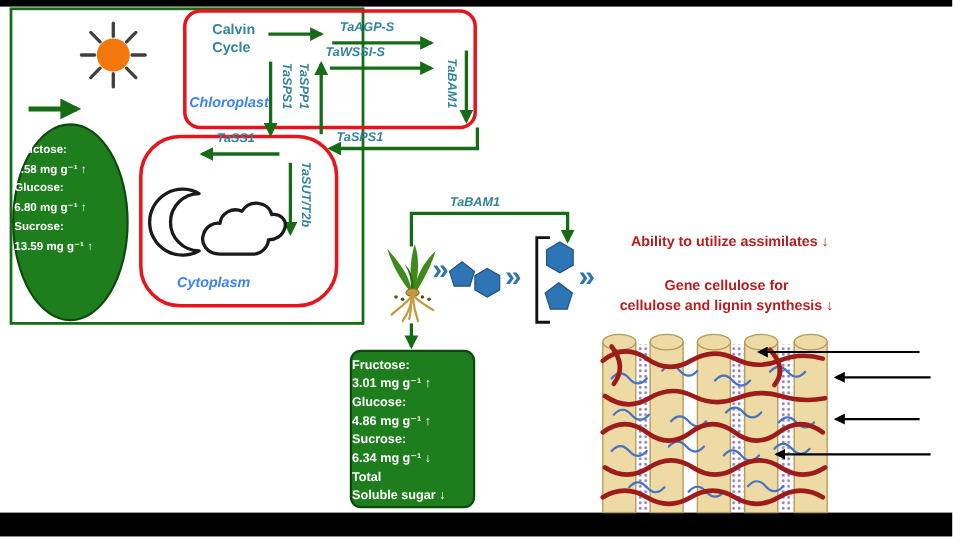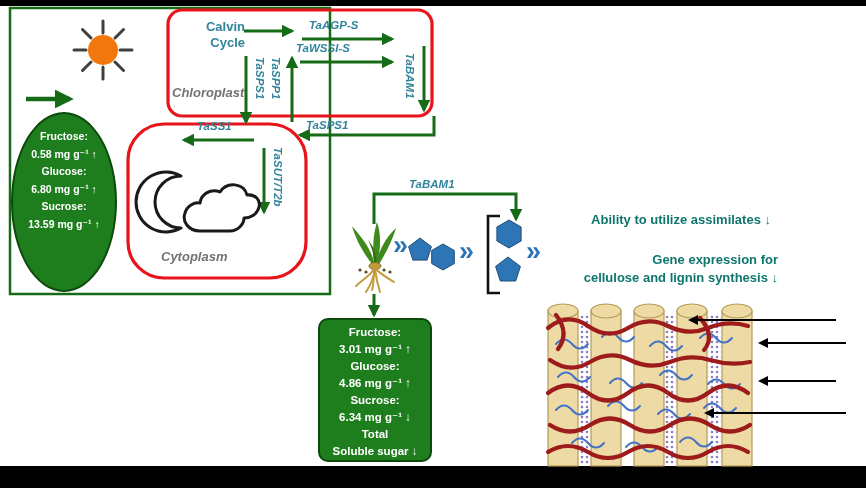--- a/index.html
+++ b/index.html
@@ -9,39 +9,39 @@
   }
   .bar { position:absolute; left:0; width:866px; background:#000; }
   #canvas svg.overlay { position:absolute; left:0; top:0; }
   .gene {
     position:absolute; color:#31849b; font-weight:bold; font-style:italic;
     font-size:11.5px; white-space:nowrap; z-index:3;
   }
   .gene.v { transform:rotate(90deg); transform-origin:0 0; }
   .calvin {
     position:absolute; color:#31849b; font-weight:bold; font-size:13px;
-    width:52px; text-align:right; z-index:3;
+    width:52px; text-align:left; z-index:3;
   }
   .organelle {
-    position:absolute; color:#737373; font-weight:bold; font-style:italic;
+    position:absolute; color:#3b82f6; font-weight:bold; font-style:italic;
     font-size:13px; z-index:3; white-space:nowrap;
   }
   .stats {
     position:absolute; box-sizing:border-box; background:#1e7e1e;
     border:2px solid #0b4a0b; color:#ffffff; font-weight:bold;
-    text-align:center; z-index:3;
+    z-index:3;
   }
   .stats.ellipse { border-radius:50%; }
   .chev {
     position:absolute; color:#2e75b6; font-weight:bold; font-size:27px;
     line-height:1; z-index:3;
   }
   .fx {
-    position:absolute; color:#0f766e; font-weight:bold; font-size:13px;
-    text-align:right; z-index:3;
+    position:absolute; color:#b91c1c; font-weight:bold; font-size:13px;
+    text-align:center; z-index:3;
   }
 </style>
 </head>
 <body>
 
 <div id="canvas">
 
   <div class="bar" style="top:0;height:6px"></div>
   <div class="bar" style="top:466px;height:22px"></div>
 
@@ -212,17 +212,17 @@
     <div>Total</div>
     <div>Soluble sugar ↓</div>
   </div>
 
   <div class="chev" style="left:393px;top:232px">»</div>
   <div class="chev" style="left:459px;top:238px">»</div>
   <div class="chev" style="left:526px;top:238px">»</div>
 
   <div class="fx" style="left:556px;top:212px;width:215px">Ability to utilize assimilates ↓</div>
   <div class="fx" style="left:543px;top:251px;width:235px;line-height:18px">
-    <div>Gene expression for</div>
+    <div>Gene cellulose for</div>
     <div>cellulose and lignin synthesis ↓</div>
   </div>
 
 </div>
 
 </body></html>

